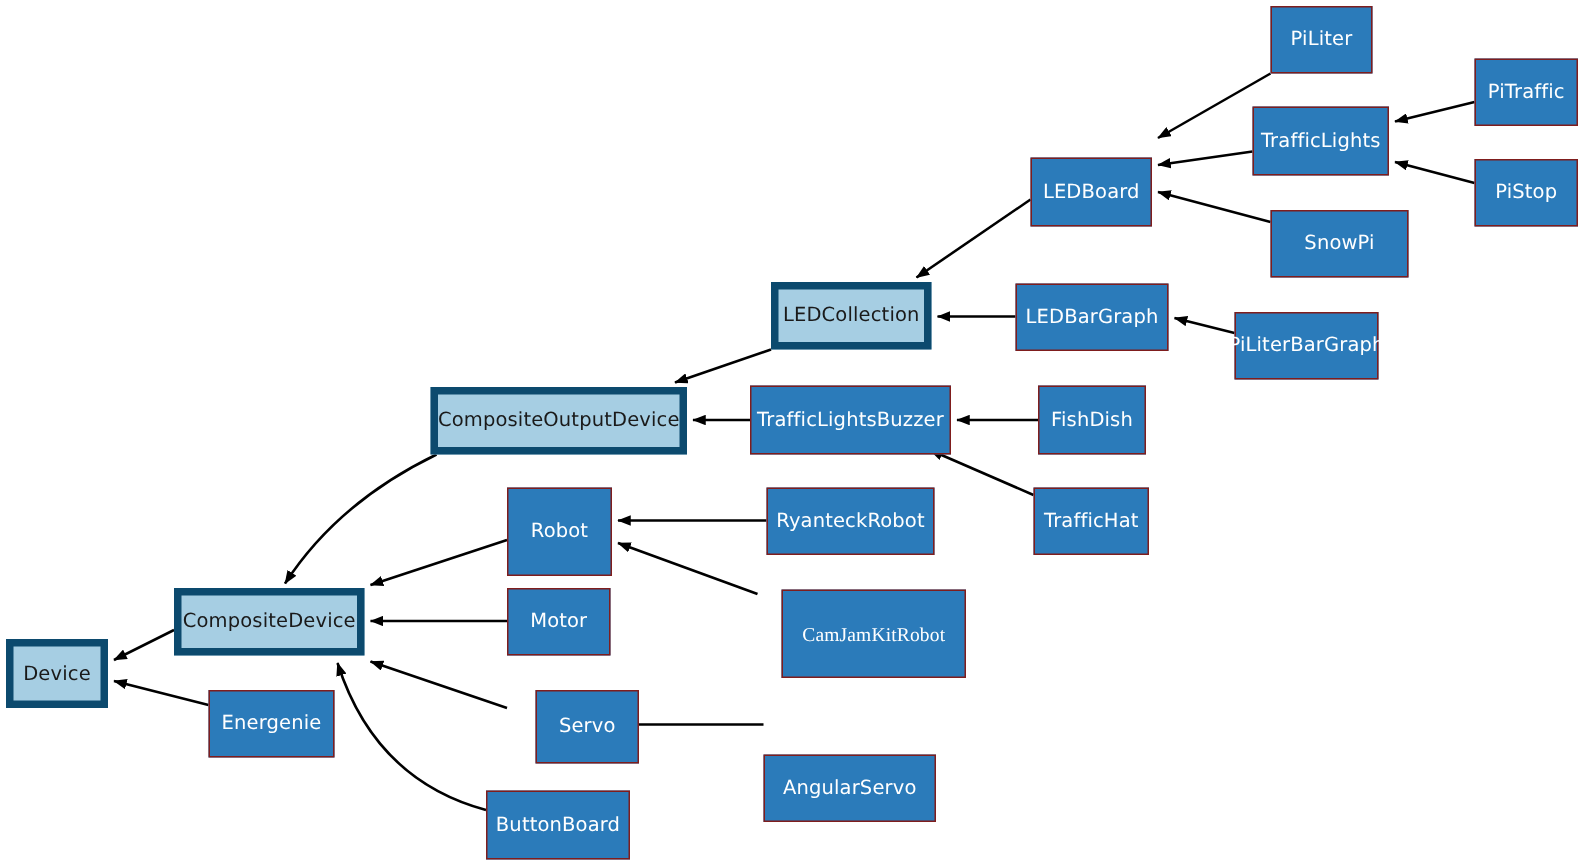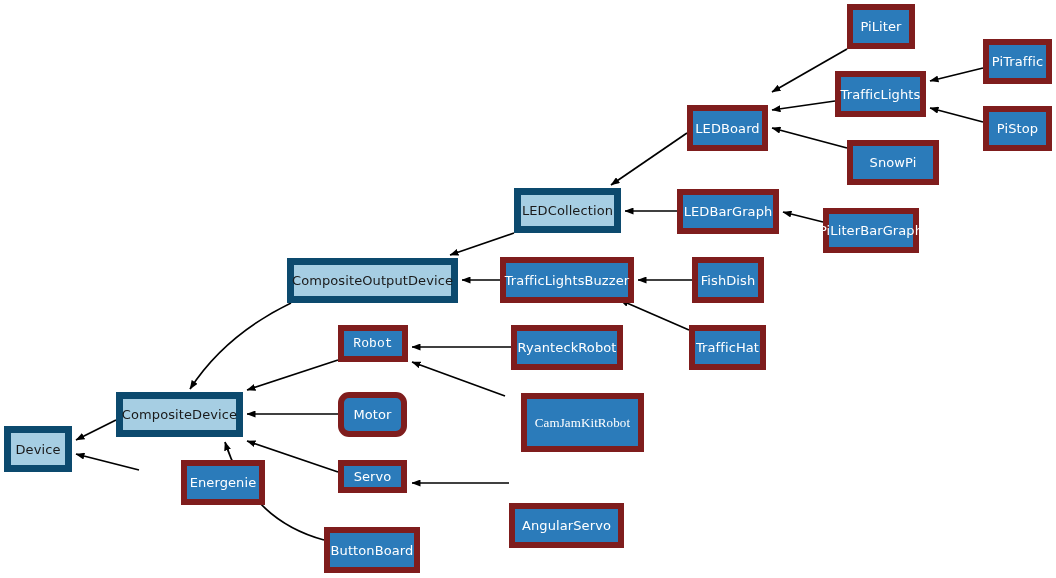--- a/index.html
+++ b/index.html
@@ -40,26 +40,26 @@
     justify-content: center;
     font-size: 13px;
     line-height: 1;
     letter-spacing: 0.1px;
     white-space: nowrap;
     user-select: none;
   }
   .node.base {
     background: #a6cee3;
     color: #1a1a1a;
-    border: 7px solid #0c4a6e;
+    border: 5px solid #0c4a6e;
   }
   .node.derived {
     background: #2b7bba;
     color: #ffffff;
-    border: 6px solid #7f1d1d;
+    border: 1px solid #7f1d1d;
   }
 </style>
 </head>
 <body>
 
 <div id="diagram-root">
 
   <svg id="edge-layer" viewBox="0 0 1056 578" width="1056" height="578" xmlns="http://www.w3.org/2000/svg">
     <defs>
       <marker id="arrowhead" markerWidth="9" markerHeight="7" refX="8.5" refY="3.5" orient="auto" markerUnits="userSpaceOnUse">
@@ -131,39 +131,39 @@
       </div>
       <div class="node derived" style="left: 500px; top: 257px; width: 134px; height: 46px;">
         <span>TrafficLightsBuzzer</span>
       </div>
       <div class="node derived" style="left: 692px; top: 257px; width: 72px; height: 46px;">
         <span>FishDish</span>
       </div>
       <div class="node derived" style="left: 689px; top: 325px; width: 77px; height: 45px;">
         <span>TrafficHat</span>
       </div>
-      <div class="node derived" style="left: 338px; top: 325px; width: 70px; height: 37px; font-family: Liberation Mono, monospace;">
+      <div class="node derived" style="left: 338px; top: 325px; width: 70px; height: 59px;">
         <span>Robot</span>
       </div>
       <div class="node derived" style="left: 511px; top: 325px; width: 112px; height: 45px;">
         <span>RyanteckRobot</span>
       </div>
-      <div class="node derived" style="left: 338px; top: 392px; width: 69px; height: 45px; border-radius: 11px;">
+      <div class="node derived" style="left: 338px; top: 392px; width: 69px; height: 45px;">
         <span>Motor</span>
       </div>
       <div class="node derived" style="left: 521px; top: 393px; width: 123px; height: 59px; font-family: Liberation Serif, serif;">
         <span>CamJamKitRobot</span>
       </div>
-      <div class="node derived" style="left: 338px; top: 460px; width: 69px; height: 33px;">
+      <div class="node derived" style="left: 357px; top: 460px; width: 69px; height: 49px;">
         <span>Servo</span>
       </div>
       <div class="node derived" style="left: 509px; top: 460px; width: 115px; height: 45px; margin-top: 43px;">
         <span>AngularServo</span>
       </div>
-      <div class="node derived" style="left: 139px; top: 460px; width: 84px; height: 45px; margin-left: 42px;">
+      <div class="node derived" style="left: 139px; top: 460px; width: 84px; height: 45px;">
         <span>Energenie</span>
       </div>
       <div class="node derived" style="left: 324px; top: 527px; width: 96px; height: 46px;">
         <span>ButtonBoard</span>
       </div>
     </div>
 
 </div>
 
 </body></html>

